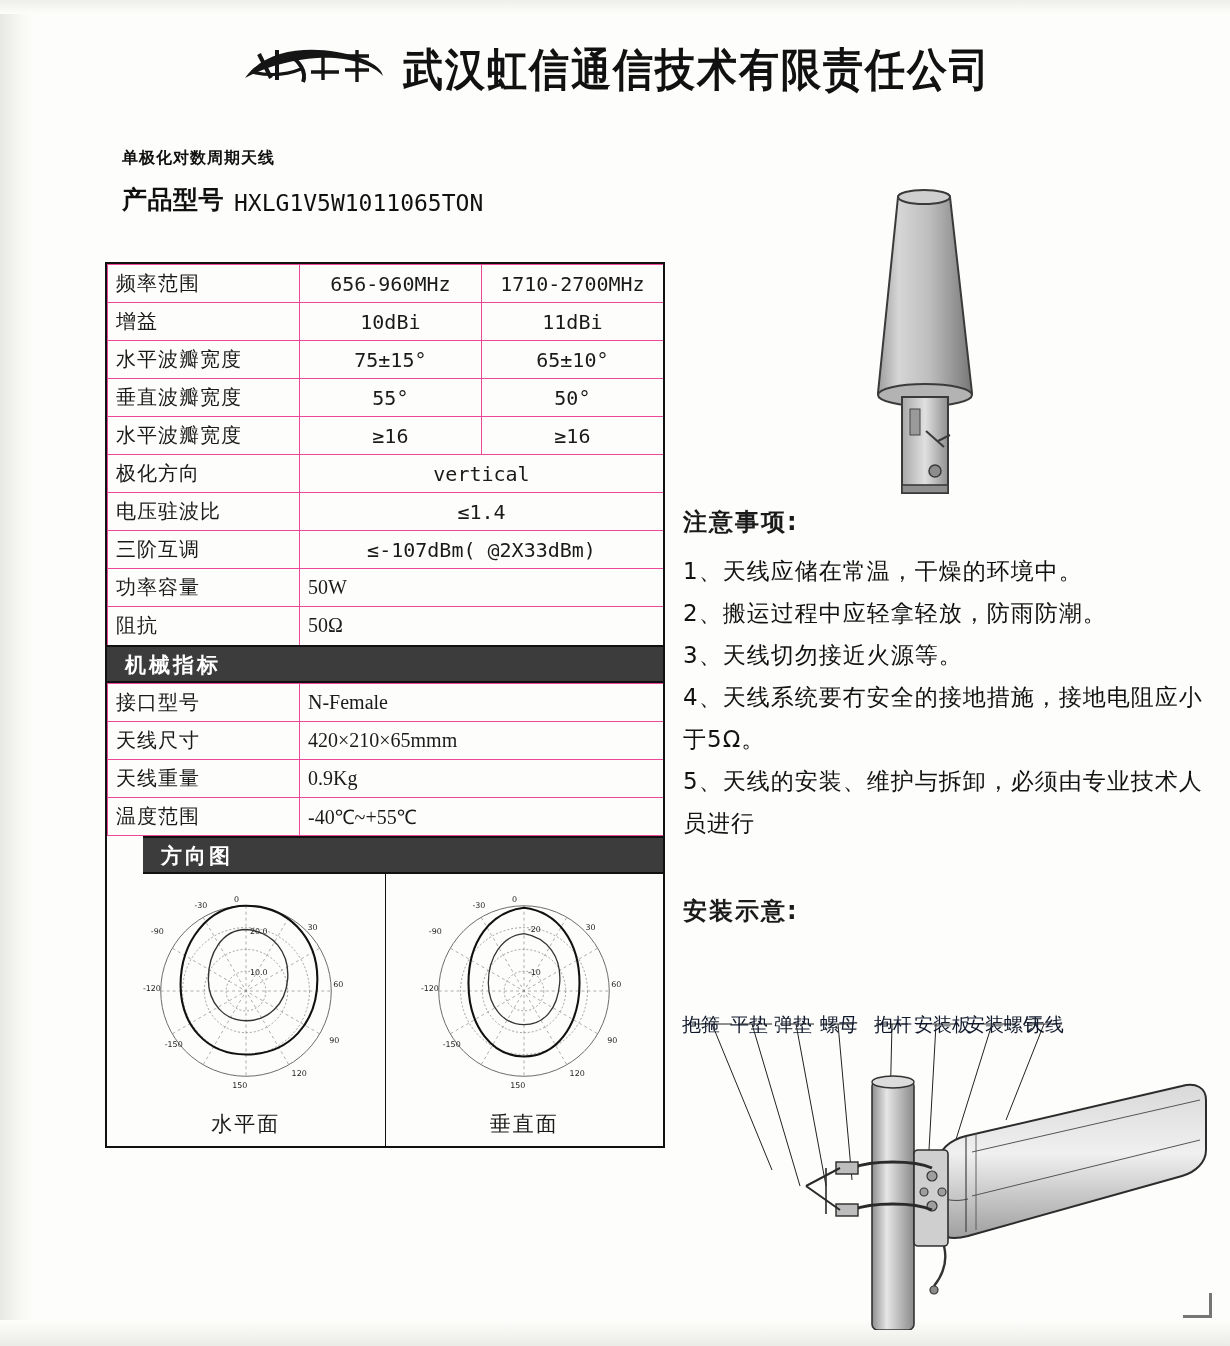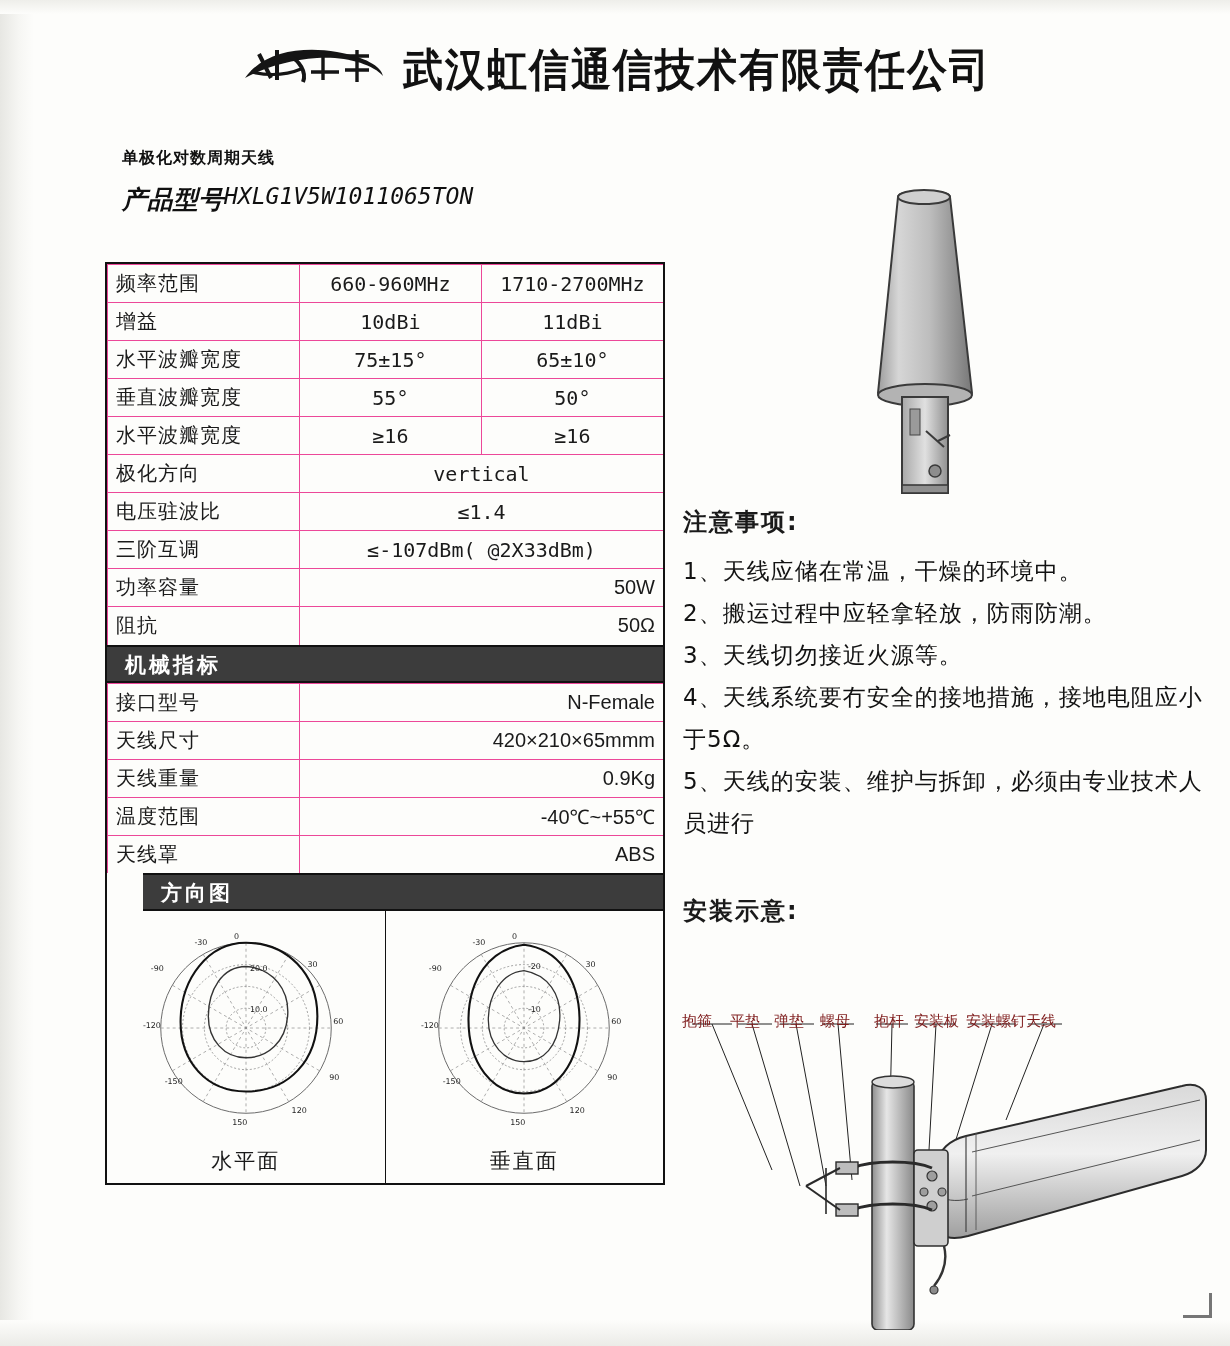--- a/index.html
+++ b/index.html
@@ -95,22 +95,22 @@
     letter-spacing: 1px;
     color: #101010;
     margin-bottom: 14px;
   }
   .model-line {
     font-size: 25px;
     font-weight: 600;
     letter-spacing: .5px;
     color: #101010;
     display: flex;
-    align-items: flex-start;
-    font-style: italic;
+    align-items: flex-end;
+    gap: 10px;
   }
   .model-line .model-value {
     font-family: "DejaVu Sans Mono", monospace;
     font-weight: 500;
     font-size: 23px;
     letter-spacing: 0px;
   }
 
   
   .spec-table {
@@ -151,23 +151,23 @@
     padding-left: 16px;
     letter-spacing: 1px;
     border-left: none;
   }
   td.val, td.val2 {
     text-align: center;
     font-family: "DejaVu Sans Mono", monospace;
     font-size: 19px;
   }
   td.val-left {
-    text-align: right;
+    text-align: left;
     padding-left: 14px;
-    font-family: Liberation Sans, sans-serif;
+    font-family: Liberation Serif, serif;
     font-size: 19px;
   }
   tr.last-row td { border-bottom: none; }
   table.spec tr td:last-child { border-right: none; }
 
   
   .patterns {
     display: flex;
     border-top: none;
   }
@@ -229,23 +229,23 @@
   }
   .callout-row {
     position: absolute;
     left: 676px;
     top: 1012px;
     width: 548px;
     height: 24px;
   }
   .callout {
     position: absolute;
-    font-size: 15px;
+    font-size: 19px;
     letter-spacing: 0px;
-    color: #7f1d1d;
+    color: #0f172a;
     white-space: nowrap;
   }
 </style>
 </head>
 <body>
 
 <div class="page">
   <div class="scan-edge-left"></div>
   <div class="scan-edge-top"></div>
   <div class="scan-edge-bottom"></div>
@@ -272,21 +272,21 @@
       <span>产品型号</span>
       <span class="model-value">HXLG1V5W1011065TON</span>
     </div>
   </div>
 
   <div class="spec-table">
     <table class="spec">
       <tbody id="electrical-body">
           <tr>
             <td class="lbl">频率范围</td>
-            <td class="val">660-960MHz</td>
+            <td class="val">656-960MHz</td>
             <td class="val2">1710-2700MHz</td>
           </tr>
           <tr>
             <td class="lbl">增益</td>
             <td class="val">10dBi</td>
             <td class="val2">11dBi</td>
           </tr>
           <tr>
             <td class="lbl">水平波瓣宽度</td>
             <td class="val">75±15°</td>
@@ -336,24 +336,20 @@
             <td class="lbl">天线尺寸</td>
             <td colspan="2" class="val-left">420×210×65mmm</td>
           </tr>
           <tr>
             <td class="lbl">天线重量</td>
             <td colspan="2" class="val-left">0.9Kg</td>
           </tr>
           <tr>
             <td class="lbl">温度范围</td>
             <td colspan="2" class="val-left">-40℃~+55℃</td>
-          </tr>
-          <tr class="last-row">
-            <td class="lbl">天线罩</td>
-            <td colspan="2" class="val-left">ABS</td>
           </tr>
         </tbody>
     </table>
 
     <div class="section-head" style="border-top:2px solid #111;margin-left:36px;">方向图</div>
 
     <div class="patterns">
       <div class="pattern-cell">
         <div class="polar-wrap">
           <svg viewBox="0 0 240 230" width="240" height="228" xmlns="http://www.w3.org/2000/svg">

